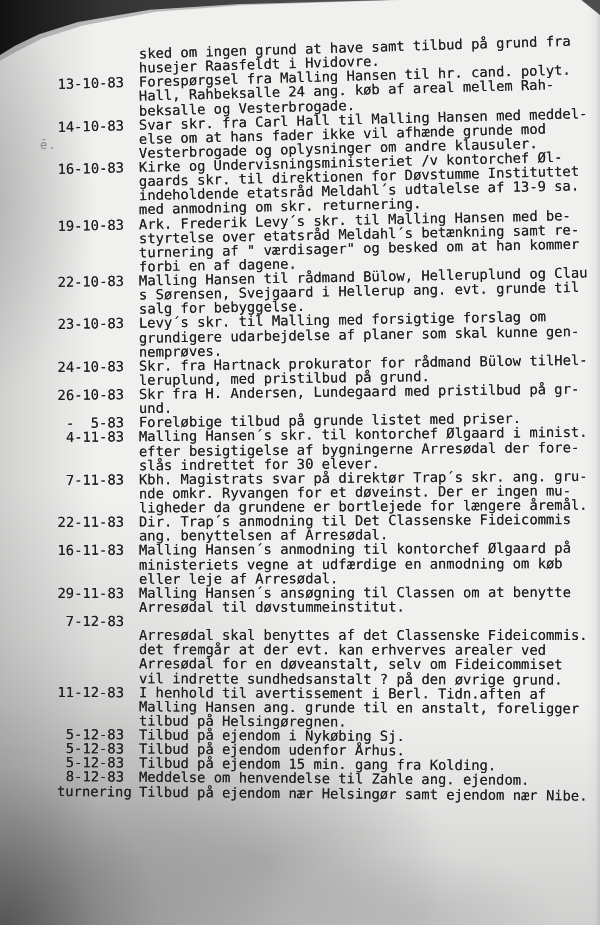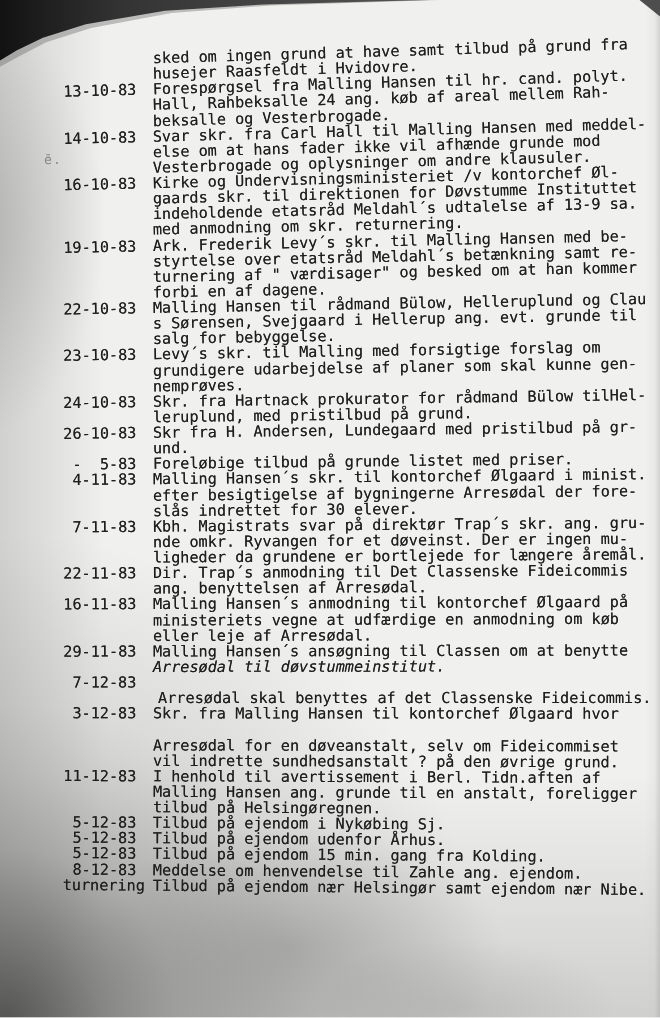--- a/index.html
+++ b/index.html
@@ -129,25 +129,24 @@
       <div class="row" style="transform: rotate(-0.5deg);"><span class="date"></span><span class="txt">slås indrettet for 30 elever.</span></div>
       <div class="row" style="transform: rotate(-0.45deg);"><span class="date">7-11-83</span><span class="txt">Kbh. Magistrats svar på direktør Trap´s skr. ang. gru-</span></div>
       <div class="row" style="transform: rotate(-0.41deg);"><span class="date"></span><span class="txt">nde omkr. Ryvangen for et døveinst. Der er ingen mu-</span></div>
       <div class="row" style="transform: rotate(-0.37deg);"><span class="date"></span><span class="txt">ligheder da grundene er bortlejede for længere åremål.</span></div>
       <div class="row" style="transform: rotate(-0.33deg);"><span class="date">22-11-83</span><span class="txt">Dir. Trap´s anmodning til Det Classenske Fideicommis</span></div>
       <div class="row" style="transform: rotate(-0.29deg);"><span class="date"></span><span class="txt">ang. benyttelsen af Arresødal.</span></div>
       <div class="row" style="transform: rotate(-0.25deg);"><span class="date">16-11-83</span><span class="txt">Malling Hansen´s anmodning til kontorchef Ølgaard på</span></div>
       <div class="row" style="transform: rotate(-0.21deg);"><span class="date"></span><span class="txt">ministeriets vegne at udfærdige en anmodning om køb</span></div>
       <div class="row" style="transform: rotate(-0.16deg);"><span class="date"></span><span class="txt">eller leje af Arresødal.</span></div>
       <div class="row" style="transform: rotate(-0.12deg);"><span class="date">29-11-83</span><span class="txt">Malling Hansen´s ansøgning til Classen om at benytte</span></div>
-      <div class="row" style="transform: rotate(-0.08deg); font-style: italic;"><span class="date"></span><span class="txt">Arresødal til døvstummeinstitut.</span></div>
+      <div class="row" style="transform: rotate(-0.08deg);"><span class="date"></span><span class="txt">Arresødal til døvstummeinstitut.</span></div>
       <div class="row" style="transform: rotate(-0.04deg);"><span class="date">7-12-83</span></div>
-      <div class="row" style="transform: rotate(0deg); justify-content: center;"><span class="date"></span><span class="txt">Arresødal skal benyttes af det Classenske Fideicommis.</span></div>
-      <div class="row" style="transform: rotate(0.04deg);"><span class="date">3-12-83</span><span class="txt">Skr. fra Malling Hansen til kontorchef Ølgaard hvor</span></div>
-      <div class="row" style="transform: rotate(0.08deg);"><span class="date"></span></div>
+      <div class="row" style="transform: rotate(0deg);"><span class="date"></span><span class="txt">Arresødal skal benyttes af det Classenske Fideicommis.</span></div>
+      <div class="row" style="transform: rotate(0.08deg);"><span class="date"></span><span class="txt">det fremgår at der evt. kan erhverves arealer ved</span></div>
       <div class="row" style="transform: rotate(0.13deg);"><span class="date"></span><span class="txt">Arresødal for en døveanstalt, selv om Fideicommiset</span></div>
       <div class="row" style="transform: rotate(0.17deg);"><span class="date"></span><span class="txt">vil indrette sundhedsanstalt ? på den øvrige grund.</span></div>
       <div class="row" style="transform: rotate(0.21deg);"><span class="date">11-12-83</span><span class="txt">I henhold til avertissement i Berl. Tidn.aften af</span></div>
       <div class="row" style="transform: rotate(0.25deg);"><span class="date"></span><span class="txt">Malling Hansen ang. grunde til en anstalt, foreligger</span></div>
       <div class="row" style="transform: rotate(0.29deg);"><span class="date"></span><span class="txt">tilbud på Helsingøregnen.</span></div>
       <div class="row" style="transform: rotate(0.33deg);"><span class="date">5-12-83</span><span class="txt">Tilbud på ejendom i Nykøbing Sj.</span></div>
       <div class="row" style="transform: rotate(0.38deg);"><span class="date">5-12-83</span><span class="txt">Tilbud på ejendom udenfor Århus.</span></div>
       <div class="row" style="transform: rotate(0.42deg);"><span class="date">5-12-83</span><span class="txt">Tilbud på ejendom 15 min. gang fra Kolding.</span></div>
       <div class="row" style="transform: rotate(0.46deg);"><span class="date">8-12-83</span><span class="txt">Meddelse om henvendelse til Zahle ang. ejendom.</span></div>
       <div class="row" style="transform: rotate(0.5deg);"><span class="date">turnering</span><span class="txt">Tilbud på ejendom nær Helsingør samt ejendom nær Nibe.</span></div>

